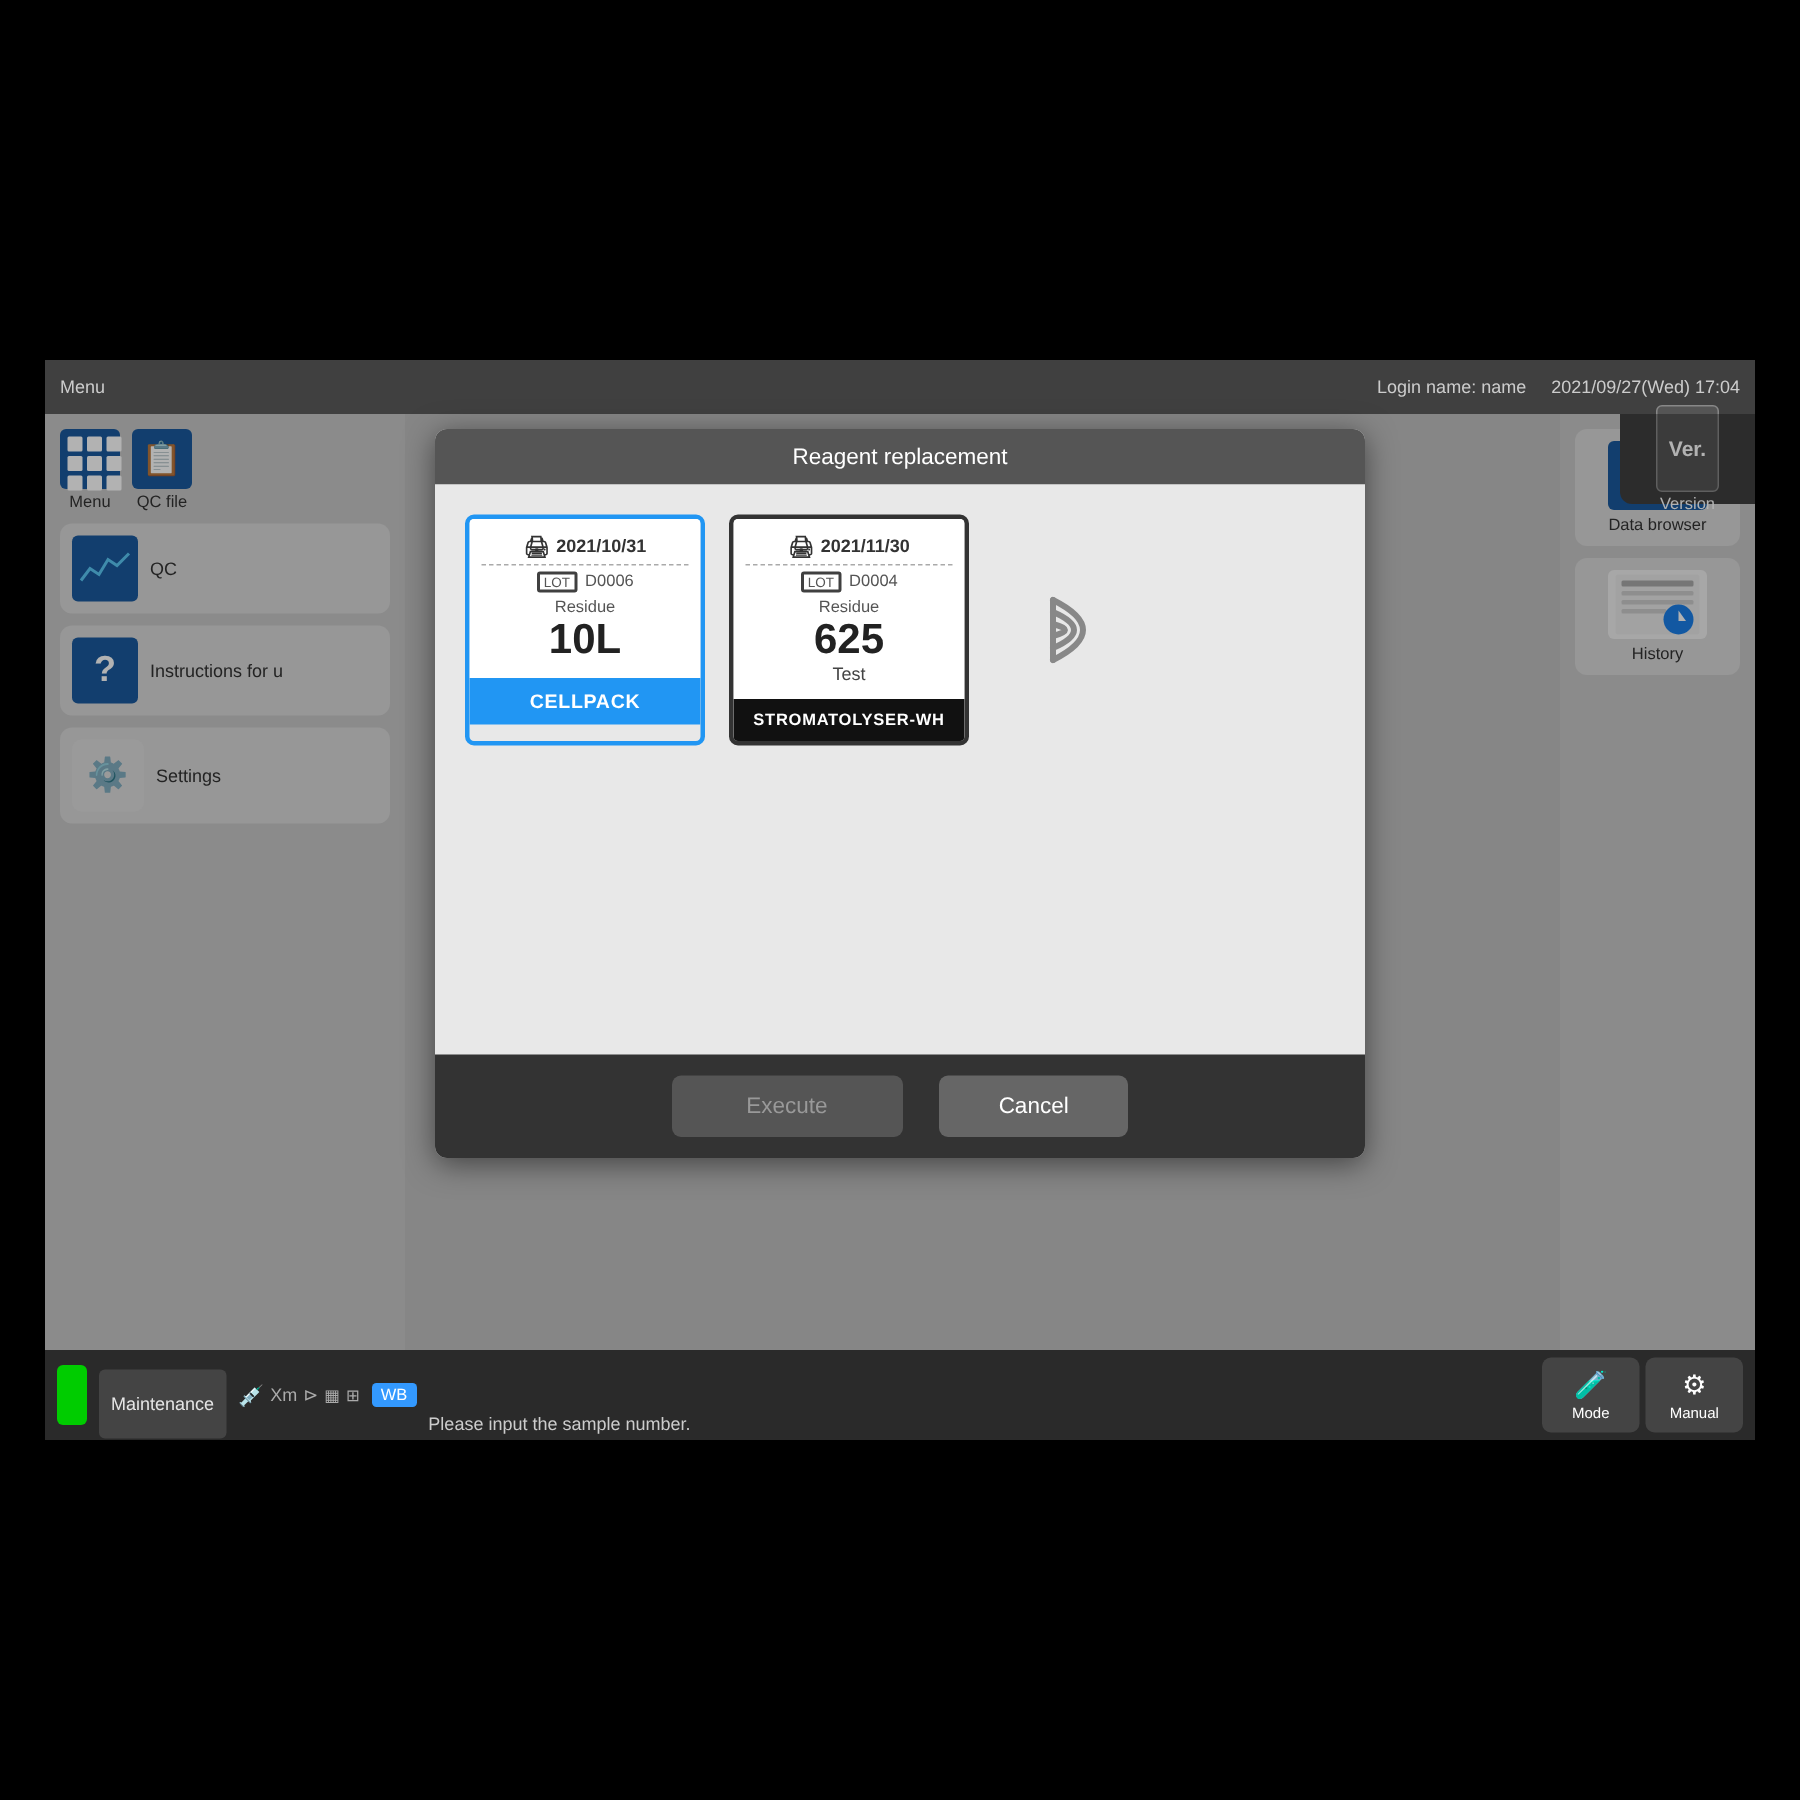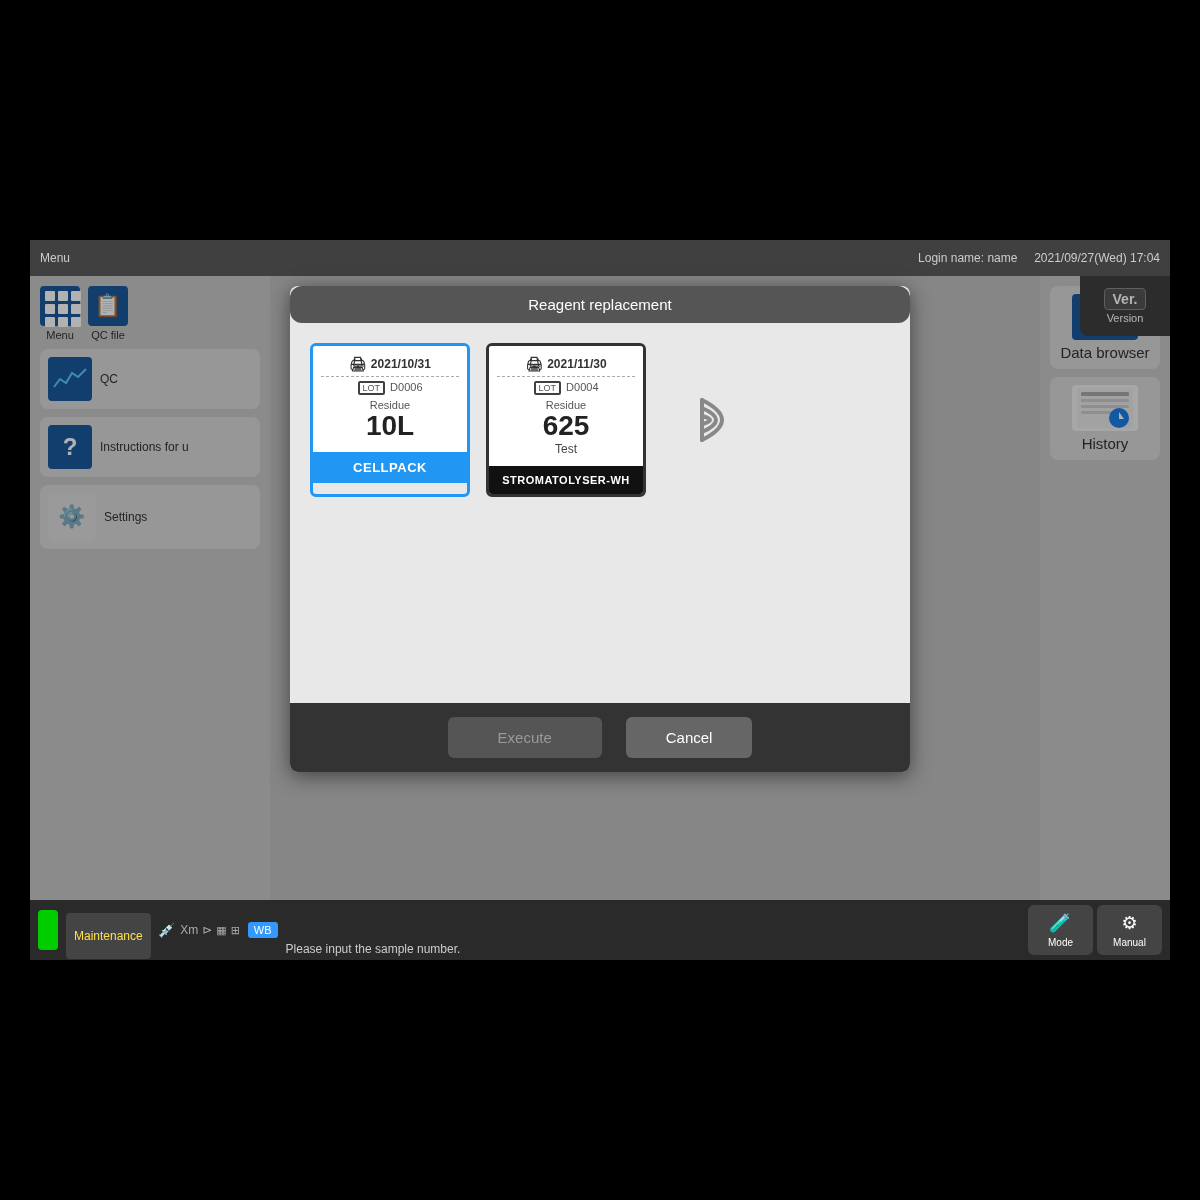--- a/index.html
+++ b/index.html
@@ -68,21 +68,21 @@
     .right-item {
       background: #d8d8d8;
       border-radius: 8px;
       padding: 8px;
       width: 110px;
       display: flex;
       flex-direction: column;
       align-items: center;
       gap: 4px;
       cursor: pointer;
-      font-size: 15px;
+      font-size: 11px;
       color: #333;
     }
     
     .version-btn {
       position: absolute;
       top: 36px;
       right: 0;
       width: 90px;
       height: 60px;
       background: #404040;
@@ -92,21 +92,21 @@
       align-items: center;
       justify-content: center;
       color: #fff;
       font-size: 11px;
       cursor: pointer;
     }
     .version-btn .ver-badge {
       background: #555;
       border: 1px solid #888;
       border-radius: 4px;
-      padding: 2px 8px;
+      padding: 20px 8px;
       font-size: 14px;
       font-weight: bold;
       margin-bottom: 2px;
     }
     
     .modal-overlay {
       position: absolute;
       top: 36px;
       left: 0;
       right: 0;
@@ -125,21 +125,20 @@
       box-shadow: 0 4px 20px rgba(0,0,0,0.5);
       margin-top: 10px;
     }
     .modal-title {
       background: #555;
       color: #fff;
       text-align: center;
       padding: 10px;
       font-size: 15px;
       font-weight: normal;
-      border-radius: 12px;
     }
     .modal-body {
       padding: 20px;
       min-height: 380px;
       background: #e8e8e8;
     }
     .reagent-cards {
       display: flex;
       gap: 16px;
       margin-bottom: 16px;
@@ -261,21 +260,21 @@
       padding: 0 8px;
       gap: 8px;
     }
     .status-indicator {
       width: 20px;
       height: 40px;
       background: #00cc00;
       border-radius: 4px;
     }
     .status-label {
-      color: #fde047;
+      color: #e5e5e5;
       font-size: 12px;
       background: #444;
       padding: 16px 8px;
       border-radius: 4px;
       margin-top: 12px;
     }
     .status-icons {
       display: flex;
       gap: 4px;
       align-items: center;

